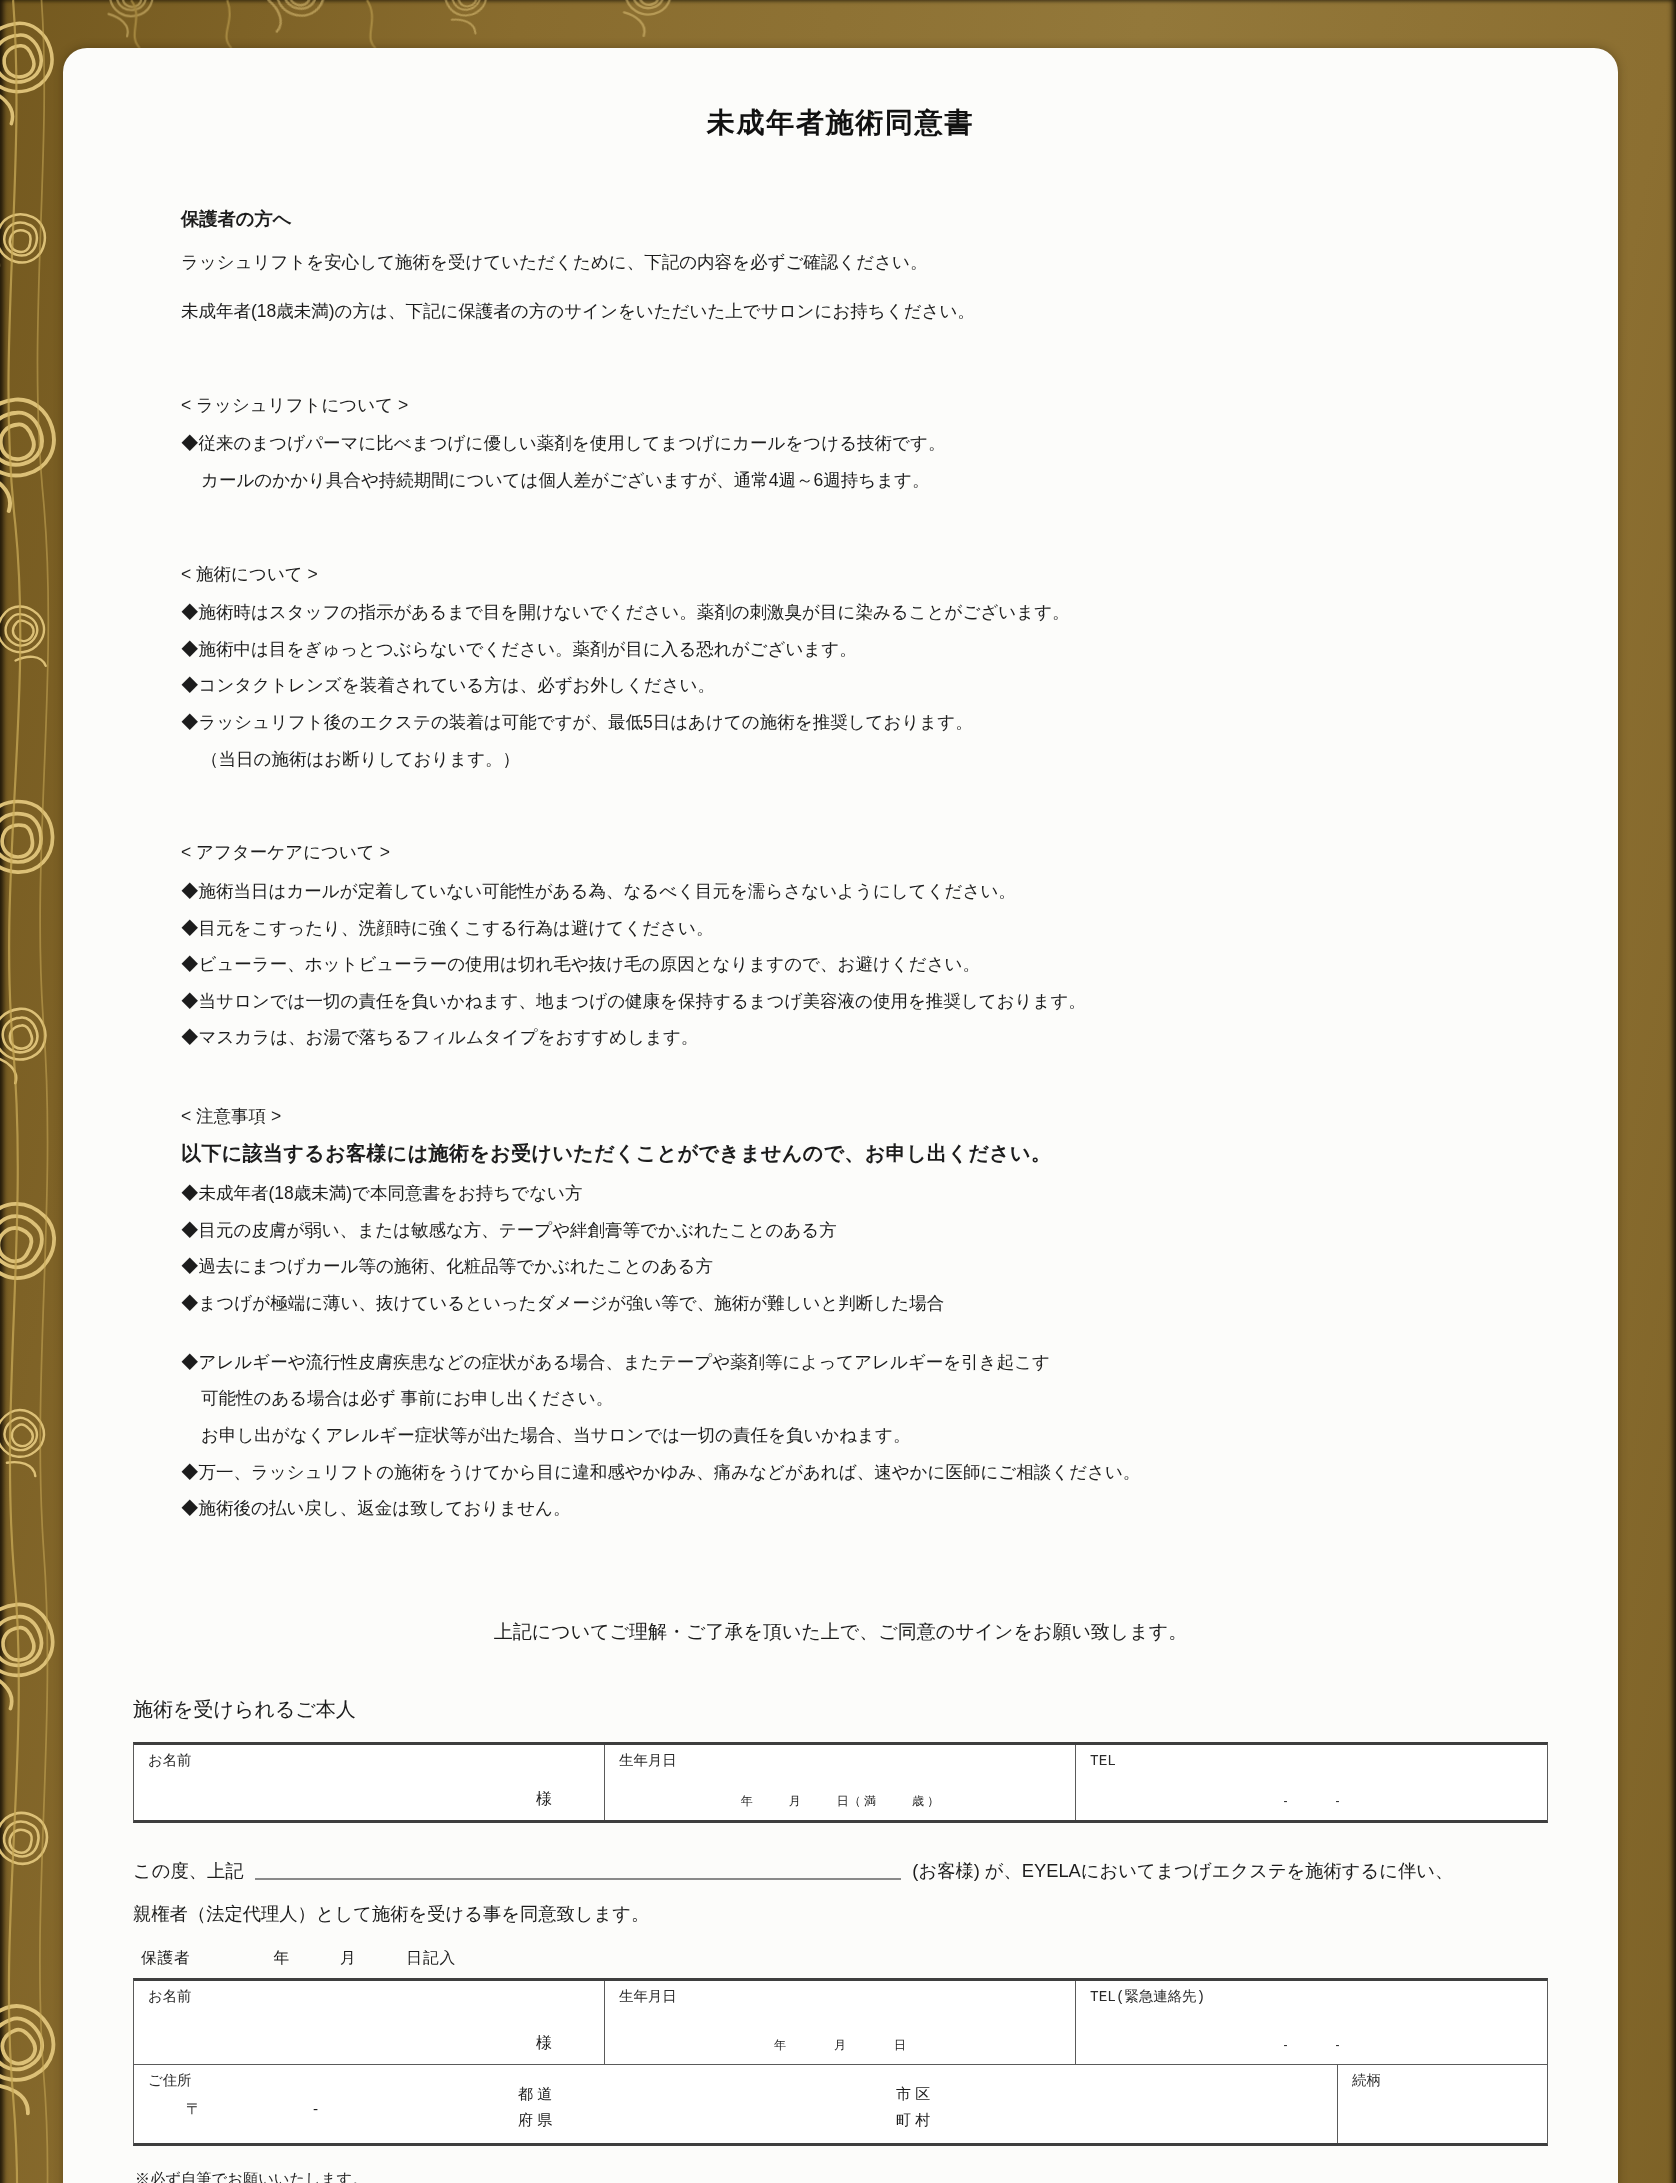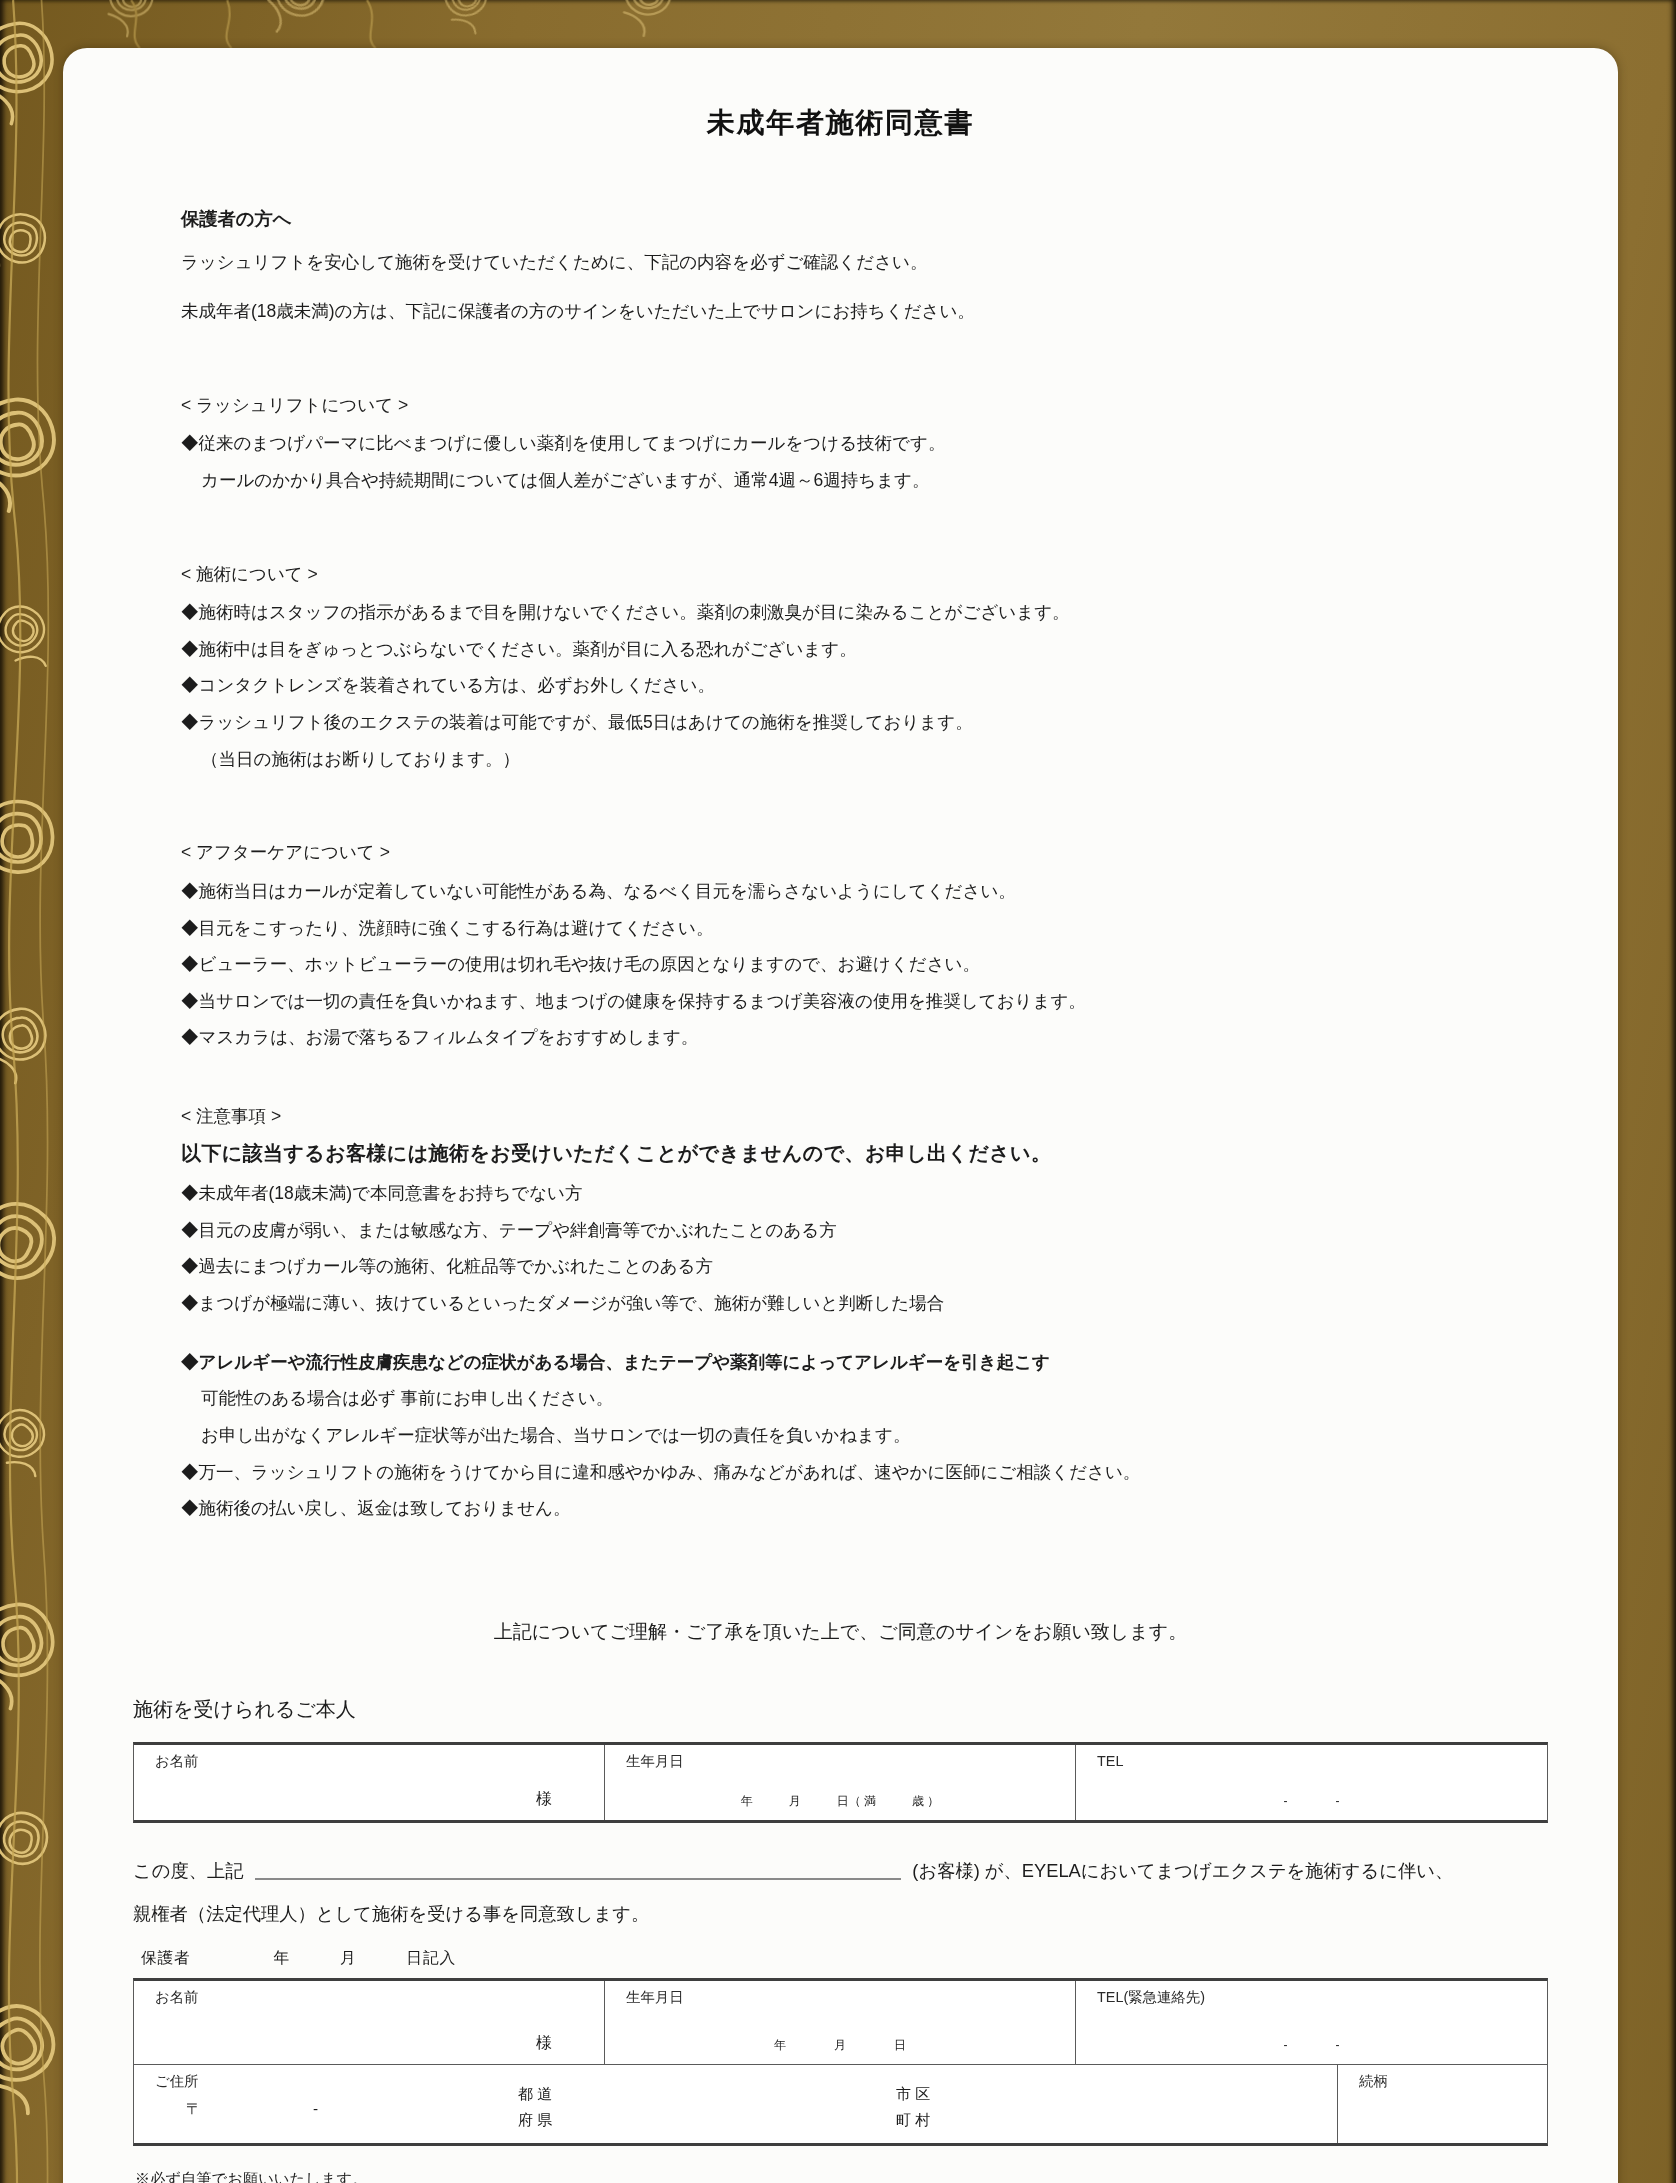--- a/index.html
+++ b/index.html
@@ -26,34 +26,34 @@
   }
   .title{ text-align:center;font-size:28px;font-weight:bold;letter-spacing:1.7px;
     padding-top:56px;margin:0 0 0 0;color:#111;}
   .g-head{font-size:18.3px;font-weight:bold;margin:65px 0 0 48px;}
   .g-line{margin:20px 0 0 48px;}
   .sec-head{margin:70px 0 0 48px;}
   .sec-head.tight{margin-top:55px;}
   .b-line{margin:13px 0 0 48px;}
   .b-line.first{margin-top:15px;}
   .b-line.indent{margin-left:68px;}
-  .b-line.gap{margin-top:35px;font-weight:bold;}
+  .b-line.gap{margin-top:35px;}
   .warning{font-size:20px;font-weight:bold;margin:11.4px 0 0 48px;letter-spacing:0.4px;}
   .agreement{text-align:center;font-size:19px;margin:98px 0 0 0;}
   .person-label{font-size:20px;margin:52px 0 0 0;}
   
   .t-row3{
     display:grid;grid-template-columns:1fr 1fr 1fr;
     border-top:3.5px solid #3e3e3e;border-bottom:3.5px solid #3e3e3e;
     border-left:1.3px solid #5a5a5a;border-right:1.3px solid #5a5a5a;
     margin-top:19px;background:#fff;
   }
   .t-row3 .cell{position:relative;height:75px;border-right:1.3px solid #5a5a5a;}
   .t-row3 .cell:last-child{border-right:none;}
-  .cell .lbl{position:absolute;top:7px;left:21px;font-size:14.4px;color:#2a2a2a;}
+  .cell .lbl{position:absolute;top:7px;left:14px;font-size:14.4px;color:#2a2a2a;font-family:Liberation Mono, monospace;}
   .cell .suffix{position:absolute;right:52px;bottom:10.5px;font-size:16px;}
   .cell .center-val{position:absolute;left:0;right:0;bottom:11.4px;text-align:center;font-size:12px;}
   .t2 .cell{height:83px;}
   .t2{border-bottom:none;margin-top:7.9px;}
   .t2b{
     display:grid;grid-template-columns:1fr 209px;
     border-top:1.3px solid #5a5a5a;border-bottom:3.5px solid #3e3e3e;
     border-left:1.3px solid #5a5a5a;border-right:1.3px solid #5a5a5a;
     background:#fff;
   }

